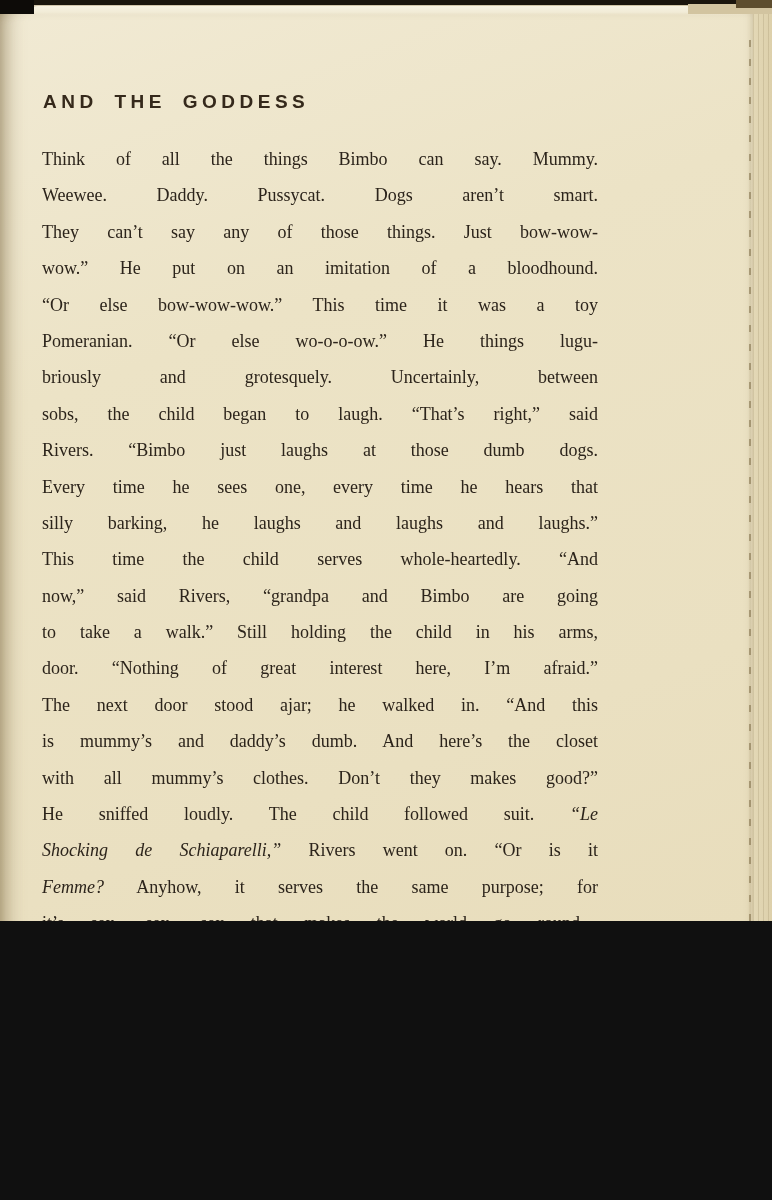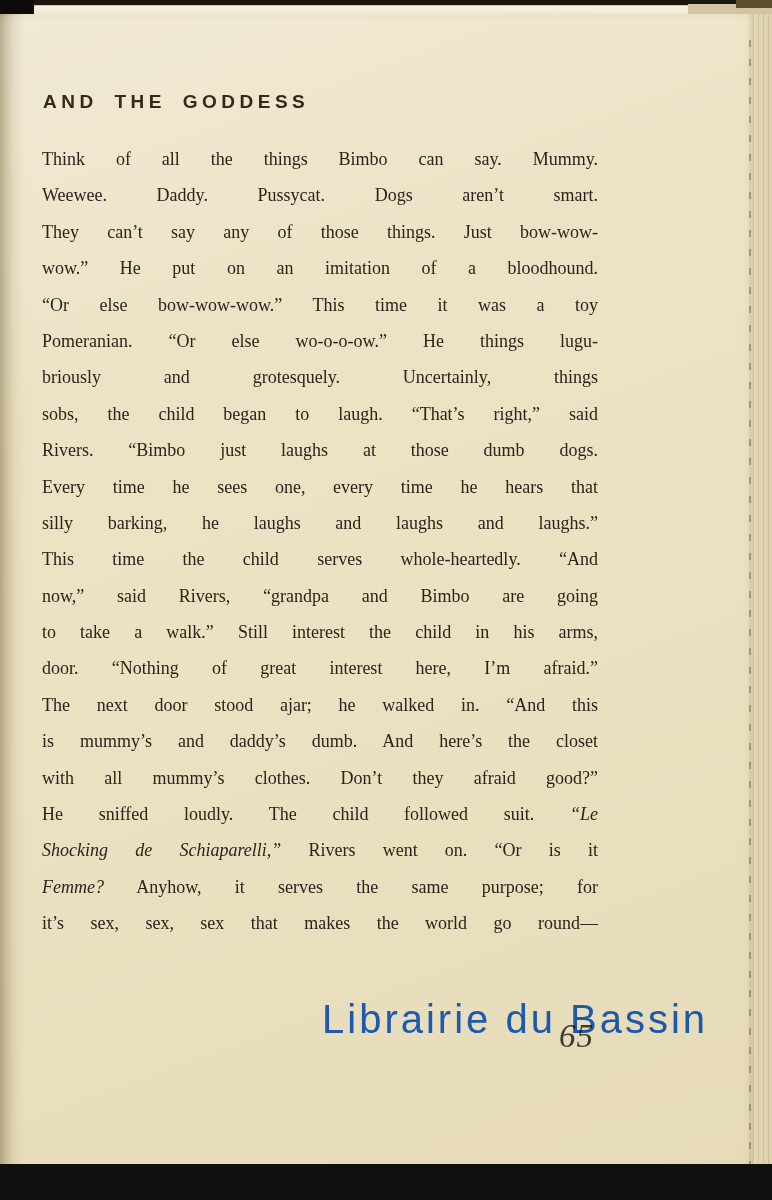--- a/index.html
+++ b/index.html
@@ -1,18 +1,18 @@
 <!DOCTYPE html>
 <html><head>
 <meta charset="utf-8">
 <style>
   html,body{margin:0;padding:0;background:#101010;}
   .photo{
     position:relative;
-    width:772px;height:1164px;
+    width:772px;height:921px;
     overflow:hidden;
     background:#1c160f;
     font-family:"Liberation Serif","DejaVu Serif",serif;
   }
   
   .page{
     position:absolute;
     left:0;top:5px;width:753px;height:1192px;
     background:linear-gradient(160deg,#f1ead4 0%,#ece3c6 28%,#eae0c1 62%,#e6dab7 100%);
     border-top-left-radius:26px 9px;
@@ -86,32 +86,32 @@
   <div class="page">
     <div class="running-header">AND THE GODDESS</div>
 
     <div class="body-text" style="color: rgb(44, 36, 27);">
         <div class="line"><span>Think of all the things Bimbo can say. Mummy.</span></div>
         <div class="line"><span>Weewee. Daddy. Pussycat. Dogs aren’t smart.</span></div>
         <div class="line"><span>They can’t say any of those things. Just bow-wow-</span></div>
         <div class="line"><span>wow.” He put on an imitation of a bloodhound.</span></div>
         <div class="line"><span>“Or else bow-wow-wow.” This time it was a toy</span></div>
         <div class="line"><span>Pomeranian. “Or else wo-o-o-ow.” He things lugu-</span></div>
-        <div class="line"><span>briously and grotesquely. Uncertainly, things</span></div>
+        <div class="line"><span>briously and grotesquely. Uncertainly, between</span></div>
         <div class="line"><span>sobs, the child began to laugh. “That’s right,” said</span></div>
         <div class="line"><span>Rivers. “Bimbo just laughs at those dumb dogs.</span></div>
         <div class="line"><span>Every time he sees one, every time he hears that</span></div>
         <div class="line"><span>silly barking, he laughs and laughs and laughs.”</span></div>
         <div class="line"><span>This time the child serves whole-heartedly. “And</span></div>
         <div class="line"><span>now,” said Rivers, “grandpa and Bimbo are going</span></div>
-        <div class="line"><span>to take a walk.” Still interest the child in his arms,</span></div>
+        <div class="line"><span>to take a walk.” Still holding the child in his arms,</span></div>
         <div class="line"><span>door. “Nothing of great interest here, I’m afraid.”</span></div>
         <div class="line"><span>The next door stood ajar; he walked in. “And this</span></div>
         <div class="line"><span>is mummy’s and daddy’s dumb. And here’s the closet</span></div>
-        <div class="line"><span>with all mummy’s clothes. Don’t they afraid good?”</span></div>
+        <div class="line"><span>with all mummy’s clothes. Don’t they makes good?”</span></div>
         <div class="line"><span>He sniffed loudly. The child followed suit. </span><span class="it">“Le</span></div>
         <div class="line"><span class="it">Shocking de Schiaparelli,”</span><span> Rivers went on. “Or is it</span></div>
         <div class="line"><span class="it">Femme?</span><span> Anyhow, it serves the same purpose; for</span></div>
         <div class="line"><span>it’s sex, sex, sex that makes the world go round—</span></div>
       </div>
 
     <div class="page-number">65</div>
   </div>
 
   <div class="page-top-sliver"></div>

